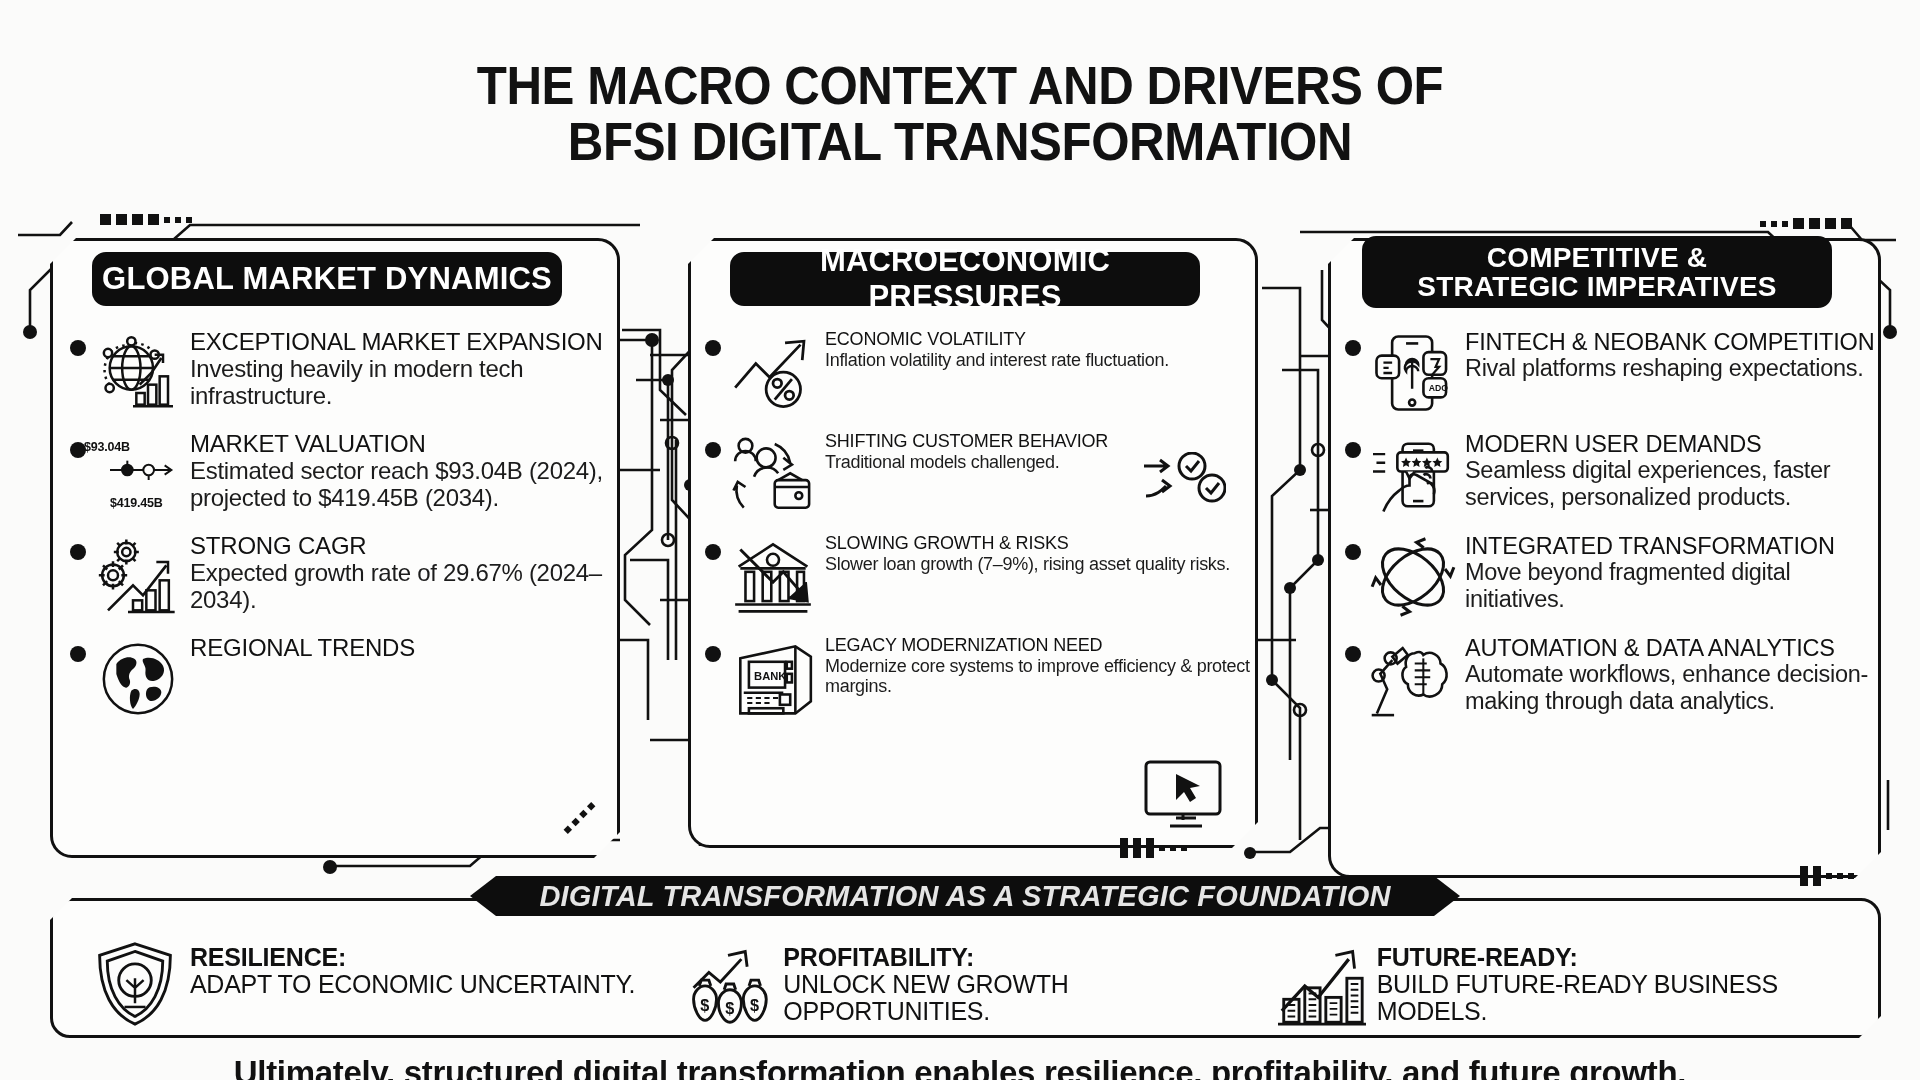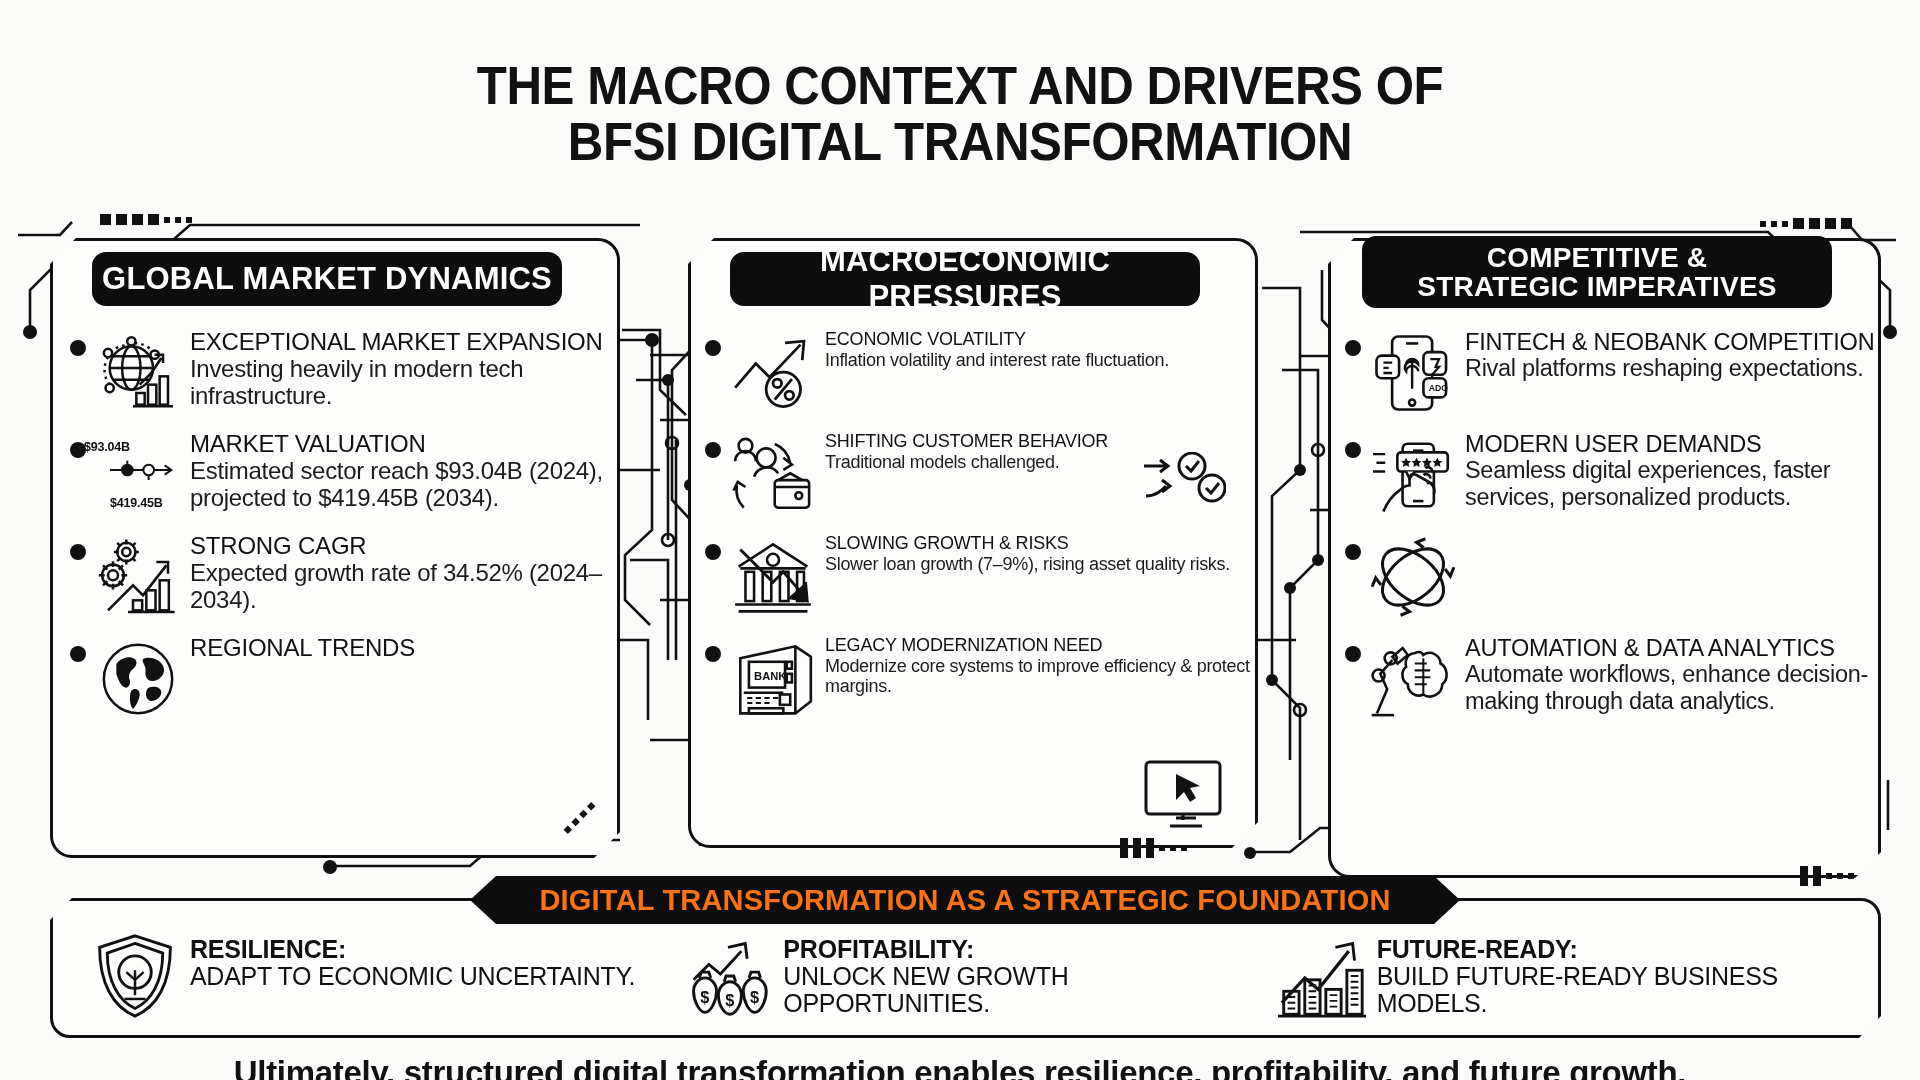--- a/index.html
+++ b/index.html
@@ -104,29 +104,30 @@
   .val-top { top: 8px; left: -8px; }
   .val-bot { bottom: 8px; left: 18px; }
 
   
   .foot-panel {
     position: absolute; left: 50px; top: 858px; width: 1831px; height: 140px;
     background: #fdfdfc; border: 3.5px solid #111; border-radius: 20px;
     clip-path: polygon(0 22px,22px 0,100% 0,100% calc(100% - 22px),calc(100% - 22px) 100%,0 100%);
   }
   .foot-pill {
-    position: absolute; left: 470px; top: 836px; width: 990px; height: 48px;
-    background: #0d0d0d; color: #f97316; font-weight: 900; font-size: 29px;
+    position: absolute; left: 470px; top: 836px; width: 990px; height: 40px;
+    background: #0d0d0d; color: #e5e5e5; font-weight: 900; font-size: 29px;
     display: flex; align-items: center; justify-content: center; z-index: 7;
     clip-path: polygon(26px 0,calc(100% - 26px) 0,100% 50%,calc(100% - 26px) 100%,26px 100%,0 50%);
     letter-spacing: 0.2px;
+    font-style: italic;
   }
   .foot-cols {
     position: absolute; left: 80px; top: 890px; width: 1780px; height: 100px;
-    display: flex; z-index: 6;
+    display: flex; z-index: 6; align-items: flex-end;
   }
   .foot-col { flex: 1 1 33.33%; display: flex; align-items: flex-start; }
   .foot-icon { flex: 0 0 110px; height: 92px; display: flex; align-items: center; justify-content: center; }
   .foot-icon svg { width: 100px; height: 88px; }
   .foot-text { padding-top: 6px; }
   .foot-title { font-weight: 900; font-size: 25px; line-height: 1.06; letter-spacing: -0.2px; }
   .foot-desc  { font-size: 25px; line-height: 1.08; letter-spacing: -0.3px; }
 
   
   .tagline {
@@ -342,21 +343,21 @@
           <path d="M14,88 L44,58 L56,70 L84,34" stroke-width="3.2"></path>
           <path d="M72,30 L86,30 L86,44"></path>
           <rect x="44" y="76" width="11" height="12"></rect>
           <rect x="60" y="64" width="11" height="24"></rect>
           <rect x="76" y="52" width="11" height="36"></rect>
           <path d="M38,90 H94"></path>
         </svg>
       </span>
       <span class="item-text">
         <span class="item-title">STRONG CAGR</span>
-        <div class="item-desc">Expected growth rate of 34.52% (2024–2034).</div>
+        <div class="item-desc">Expected growth rate of 29.67% (2024–2034).</div>
       </span>
     </div>
 
     <div class="item">
       <span class="item-bullet"></span>
       <span class="item-icon">
         <svg viewBox="0 0 96 96" fill="none" stroke="#111" stroke-width="3">
           <circle cx="48" cy="48" r="41"></circle>
           <path fill="#111" stroke="none" d="M22,30 C28,22 38,20 44,24 C48,27 46,33 42,36 C38,39 36,44 38,49 C40,54 36,60 32,58 C27,56 24,48 22,42 Z"></path>
           <path fill="#111" stroke="none" d="M40,62 C44,58 50,60 50,66 C50,72 46,80 42,84 C38,80 37,68 40,62 Z"></path>
@@ -530,20 +531,24 @@
       <span class="item-icon">
         <svg viewBox="0 0 96 90" fill="none" stroke="#111" stroke-width="3.4">
           <ellipse cx="48" cy="45" rx="40" ry="24" transform="rotate(40 48 45)"></ellipse>
           <ellipse cx="48" cy="45" rx="40" ry="24" transform="rotate(-40 48 45)"></ellipse>
           <path d="M60,12 L52,6 L62,2"></path>
           <path d="M36,78 L44,84 L34,88"></path>
           <path d="M12,54 L6,46 L2,56"></path>
           <path d="M84,36 L90,44 L94,34"></path>
         </svg>
       </span>
+      <span class="item-text">
+        <span class="item-title">INTEGRATED TRANSFORMATION</span>
+        <div class="item-desc">Move beyond fragmented digital initiatives.</div>
+      </span>
     </div>
 
     <div class="item">
       <span class="item-bullet"></span>
       <span class="item-icon">
         <svg viewBox="0 0 100 92" fill="none" stroke="#111" stroke-width="3">
           <path d="M8,86 L20,58 L12,40 L26,24"></path>
           <circle cx="10" cy="42" r="7"></circle>
           <circle cx="24" cy="22" r="7"></circle>
           <path d="M2,88 h26"></path>

